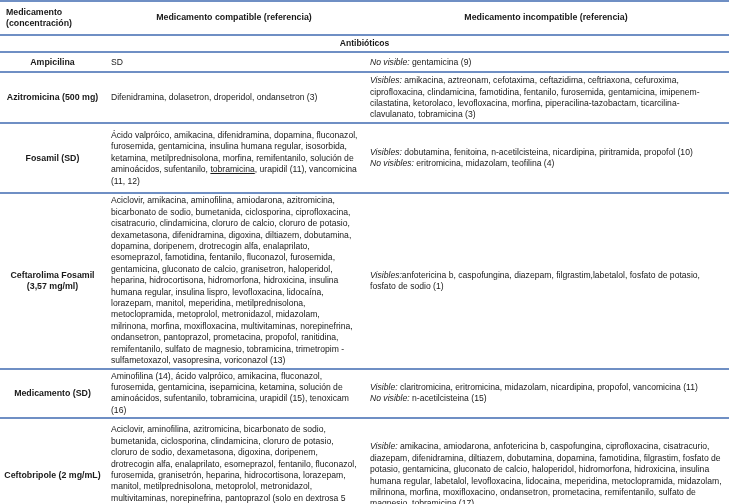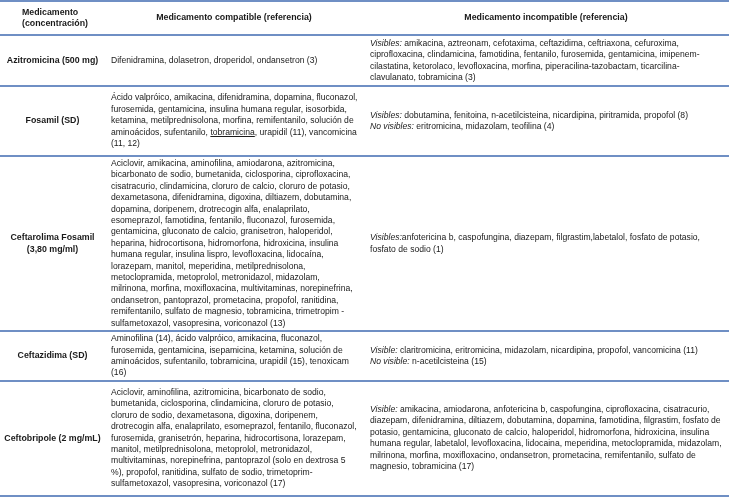--- a/index.html
+++ b/index.html
@@ -2,21 +2,21 @@
 <html><head>
 <meta charset="utf-8">
 <style>
   html, body { margin: 0; padding: 0; background: #ffffff; }
   body { width: 729px; height: 504px; overflow: hidden; font-family: "Liberation Sans", sans-serif; color: #1a1a1a; }
   table { border-collapse: collapse; width: 729px; table-layout: fixed; font-size: 8.6px; line-height: 11.4px; }
   col.c1 { width: 105px; }
   col.c2 { width: 258px; }
   col.c3 { width: 366px; }
   th { font-weight: bold; font-size: 8.8px; text-align: center; padding: 2px 3px; border-top: 2px solid #6f8fc4; }
-  th.first { text-align: left; padding-left: 22px; margin-top: 9px; }
+  th.first { text-align: left; padding-left: 6px; margin-top: 9px; }
   tr.head-row th { border-bottom: 2px solid #6f8fc4; height: 28px; }
   tr.section-row td { font-weight: bold; text-align: center; padding: 2px 0; border-bottom: 2px solid #6f8fc4; height: 11px; }
   td { vertical-align: middle; padding: 1px 4px 1px 5px; border-bottom: 2px solid #6f8fc4; }
   td.drug { font-weight: bold; text-align: center; padding: 0 3px; font-size: 8.8px; }
   td.compat { padding-left: 6px; }
   td.incompat { padding-left: 7px; }
   .lbl { font-style: italic; }
   .u { text-decoration: underline; }
   .block { display: block; }
 </style>
@@ -30,49 +30,59 @@
       <col class="c3">
     </colgroup>
   <thead>
     <tr class="head-row">
       <th class="first">Medicamento (concentración)</th>
       <th>Medicamento compatible (referencia)</th>
       <th>Medicamento incompatible (referencia)</th>
     </tr>
   </thead>
   <tbody>
+    <tr class="section-row">
+      <td colspan="3">Antibióticos</td>
+    </tr>
 
+    <tr style="height:20px">
+      <td class="drug">Ampicilina</td>
+      <td class="compat">SD</td>
+      <td class="incompat">
+        <span class="lbl">No visible:</span><span> gentamicina (9)</span>
+      </td>
+    </tr>
 
     <tr style="height:51px">
       <td class="drug">Azitromicina (500 mg)</td>
       <td class="compat">Difenidramina, dolasetron, droperidol, ondansetron (3)</td>
       <td class="incompat">
         <span class="lbl">Visibles:</span><span> amikacina, aztreonam, cefotaxima, ceftazidima, ceftriaxona, cefuroxima, ciprofloxacina, clindamicina, famotidina, fentanilo, furosemida, gentamicina, imipenem-cilastatina, ketorolaco, levofloxacina, morfina, piperacilina-tazobactam, ticarcilina-clavulanato, tobramicina (3)</span>
       </td>
     </tr>
 
     <tr style="height:70px">
       <td class="drug">Fosamil (SD)</td>
       <td class="compat"><span>Ácido valpróico, amikacina, difenidramina, dopamina, fluconazol, furosemida, gentamicina, insulina humana regular, isosorbida, ketamina, metilprednisolona, morfina, remifentanilo, solución de aminoácidos, sufentanilo, </span><span class="u">tobramicina</span><span>, urapidil (11), vancomicina (11, 12)</span></td>
       <td class="incompat">
-        <span class="block"><span class="lbl">Visibles:</span><span> dobutamina, fenitoina, n-acetilcisteina, nicardipina, piritramida, propofol (8)</span></span>
+        <span class="block"><span class="lbl">Visibles:</span><span> dobutamina, fenitoina, n-acetilcisteina, nicardipina, piritramida, propofol (10)</span></span>
         <span class="block"><span class="lbl">No visibles:</span><span> eritromicina, midazolam, teofilina (4)</span></span>
       </td>
     </tr>
 
     <tr style="height:168px">
-      <td class="drug">Ceftarolima Fosamil (3,80 mg/ml)</td>
+      <td class="drug">Ceftarolima Fosamil (3,57 mg/ml)</td>
       <td class="compat">Aciclovir, amikacina, aminofilina, amiodarona, azitromicina, bicarbonato de sodio, bumetanida, ciclosporina, ciprofloxacina, cisatracurio, clindamicina, cloruro de calcio, cloruro de potasio, dexametasona, difenidramina, digoxina, diltiazem, dobutamina, dopamina, doripenem, drotrecogin alfa, enalaprilato, esomeprazol, famotidina, fentanilo, fluconazol, furosemida, gentamicina, gluconato de calcio, granisetron, haloperidol, heparina, hidrocortisona, hidromorfona, hidroxicina, insulina humana regular, insulina lispro, levofloxacina, lidocaína, lorazepam, manitol, meperidina, metilprednisolona, metoclopramida, metoprolol, metronidazol, midazolam, milrinona, morfina, moxifloxacina, multivitaminas, norepinefrina, ondansetron, pantoprazol, prometacina, propofol, ranitidina, remifentanilo, sulfato de magnesio, tobramicina, trimetropim - sulfametoxazol, vasopresina, voriconazol (13)</td>
       <td class="incompat">
         <span class="lbl">Visibles:</span><span>anfotericina b, caspofungina, diazepam, filgrastim,labetalol, fosfato de potasio, fosfato de sodio (1)</span>
       </td>
     </tr>
 
     <tr style="height:38px">
-      <td class="drug">Ceftazidima (SD)</td>
+      <td class="drug">Medicamento (SD)</td>
       <td class="compat">Aminofilina (14), ácido valpróico, amikacina, fluconazol, furosemida, gentamicina, isepamicina, ketamina, solución de aminoácidos, sufentanilo, tobramicina, urapidil (15), tenoxicam (16)</td>
       <td class="incompat">
         <span class="block"><span class="lbl">Visible:</span><span> claritromicina, eritromicina, midazolam, nicardipina, propofol, vancomicina (11)</span></span>
         <span class="block"><span class="lbl">No visible:</span><span> n-acetilcisteina (15)</span></span>
       </td>
     </tr>
 
     <tr style="height:115px">
       <td class="drug">Ceftobripole (2 mg/mL)</td>
       <td class="compat">Aciclovir, aminofilina, azitromicina, bicarbonato de sodio, bumetanida, ciclosporina, clindamicina, cloruro de potasio, cloruro de sodio, dexametasona, digoxina, doripenem, drotrecogin alfa, enalaprilato, esomeprazol, fentanilo, fluconazol, furosemida, granisetrón, heparina, hidrocortisona, lorazepam, manitol, metilprednisolona, metoprolol, metronidazol, multivitaminas, norepinefrina, pantoprazol (solo en dextrosa 5 %), propofol, ranitidina, sulfato de sodio, trimetoprim- sulfametoxazol, vasopresina, voriconazol (17)</td>

